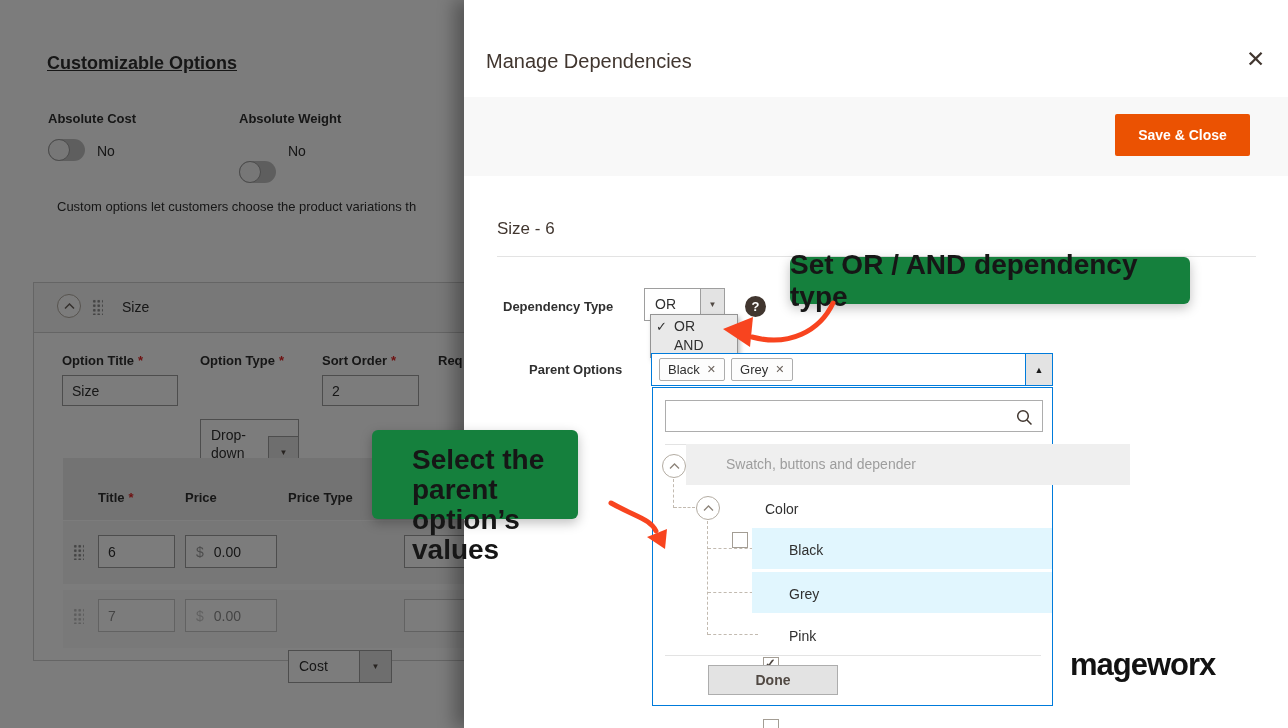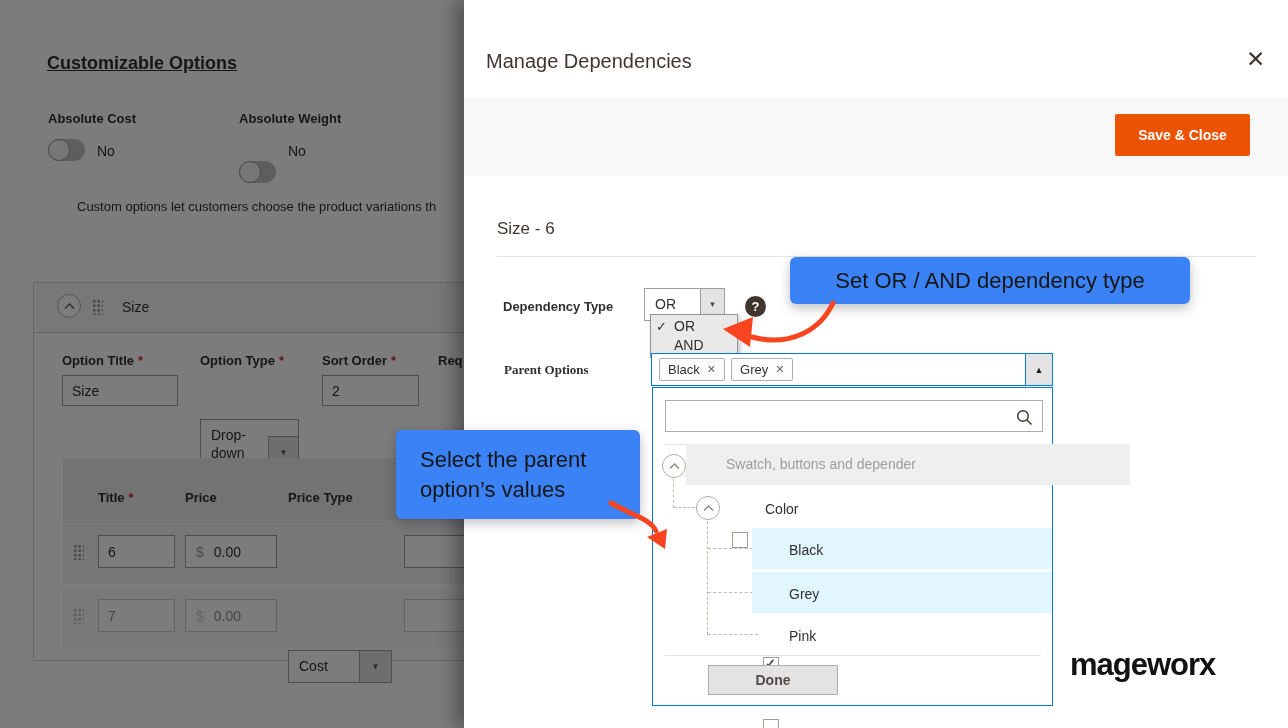--- a/index.html
+++ b/index.html
@@ -71,22 +71,22 @@
         font-size:14px;font-family:inherit;background:transparent;}
   .group-row{background:#efefef;color:#9d9d9d;font-size:14px;line-height:41px;padding-left:40px;
         overflow:hidden;white-space:nowrap;box-sizing:border-box;}
   .dash-v{border-left:1px dashed #c2bab0;width:0;}
   .dash-h{border-top:1px dashed #c2bab0;height:0;}
   .hl{background:#e1f6fe;}
   .item-lb{font-size:14px;color:#303030;line-height:16px;}
   .btn-done{background:#e3e3e3;border:1px solid #adadad;font-size:14px;font-weight:bold;
         color:#514943;font-family:inherit;cursor:pointer;}
   
-  .callout{position:absolute;background:#3b82f6;border-radius:6px;z-index:30;
-        box-shadow:0 4px 12px rgba(0,0,0,0.25);font-weight:normal;color:#161616;font-size:22px;}
+  .callout{position:absolute;background:#15803d;border-radius:6px;z-index:30;
+        box-shadow:0 4px 12px rgba(0,0,0,0.25);font-weight:bold;color:#161616;font-size:28px;}
   .arrows{position:absolute;inset:0;z-index:31;pointer-events:none;}
   .logo{font-size:31px;font-weight:bold;color:#121212;letter-spacing:-1px;}
 </style>
 </head>
 <body>
 
 <div class="base">
   <div class="abs h1" style="left:47px;top:53px;">Customizable Options</div>
 
   <div class="abs lbl" style="left:48px;top:111px;">Absolute Cost</div>
@@ -94,21 +94,21 @@
     <div class="knob"></div>
   </div>
   <div class="abs" style="left:97px;top:143px;font-size:14px;">No</div>
 
   <div class="abs lbl" style="left:239px;top:111px;">Absolute Weight</div>
   <div class="abs toggle" style="left:239px;top:139px;">
     <div class="knob"></div>
   </div>
   <div class="abs" style="left:288px;top:143px;font-size:14px;">No</div>
 
-  <div class="abs desc" style="left:57px;top:199px;margin-left:20px;">Custom options let customers choose the product variations th</div>
+  <div class="abs desc" style="left:57px;top:199px;">Custom options let customers choose the product variations th</div>
 
   
   <div class="abs card" style="left:33px;top:282px;width:600px;height:377px;">
     <div class="card-head abs" style="left:0;top:0;right:0;height:49px;"></div>
   </div>
   <div class="abs chev" style="left:57px;top:294px;">
     <svg width="11" height="7" viewBox="0 0 11 7">
         <polyline points="1,5.5 5.5,1 10,5.5" fill="none" stroke="#6d655f" stroke-width="1.5"></polyline>
       </svg>
   </div>
@@ -188,21 +188,21 @@
     <div class="menu-item">
       <span class="chk">✓</span>
       <span>OR</span>
     </div>
     <div class="menu-item">
       <span>AND</span>
     </div>
   </div>
   <div class="abs help" style="left:281px;top:296px;">?</div>
 
-  <div class="abs mlabel" style="left:40px;top:362px;font-family:Liberation Serif, serif;">Parent Options</div>
+  <div class="abs mlabel" style="left:65px;top:362px;">Parent Options</div>
   <div class="abs mselect" style="left:187px;top:353px;width:402px;height:33px;">
     <span class="tag">
       <span>Black</span>
       <span class="x">✕</span>
     </span>
     <span class="tag">
       <span>Grey</span>
       <span class="x">✕</span>
     </span>
     <span class="ms-toggle">▲</span>
@@ -260,21 +260,21 @@
 
     <div class="abs hr" style="left:12px;top:267px;width:376px;"></div>
     <button class="btn-done abs" style="left:55px;top:277px;width:130px;height:30px;">Done</button>
   </div>
 
   <div class="abs logo" style="left:606px;top:647px;">mageworx</div>
 </div>
 
 <div class="callout" style="left:790px;top:257px;width:400px;height:47px;display:flex;align-items:center;justify-content:center;">Set OR / AND dependency type</div>
 
-<div class="callout" style="left:396px;top:430px;width:244px;height:89px;padding:15px 0 0 24px;box-sizing:border-box;line-height:30px;">
+<div class="callout" style="left:372px;top:430px;width:206px;height:89px;padding:15px 0 0 40px;box-sizing:border-box;line-height:30px;">
   <div>Select the parent</div>
   <div>option’s values</div>
 </div>
 
 <svg class="arrows" width="1288" height="728" viewBox="0 0 1288 728">
   <path d="M 833 303 C 820 331, 789 347, 752 337" fill="none" stroke="#f8441f" stroke-width="5" stroke-linecap="round"></path>
   <polygon points="723,329 753,317 750,347" fill="#f8441f"></polygon>
   <path d="M 611 503 C 638 518, 650 519, 656 531" fill="none" stroke="#f8441f" stroke-width="5" stroke-linecap="round"></path>
   <polygon points="665,549 667,529 647,537" fill="#f8441f"></polygon>
 </svg>

